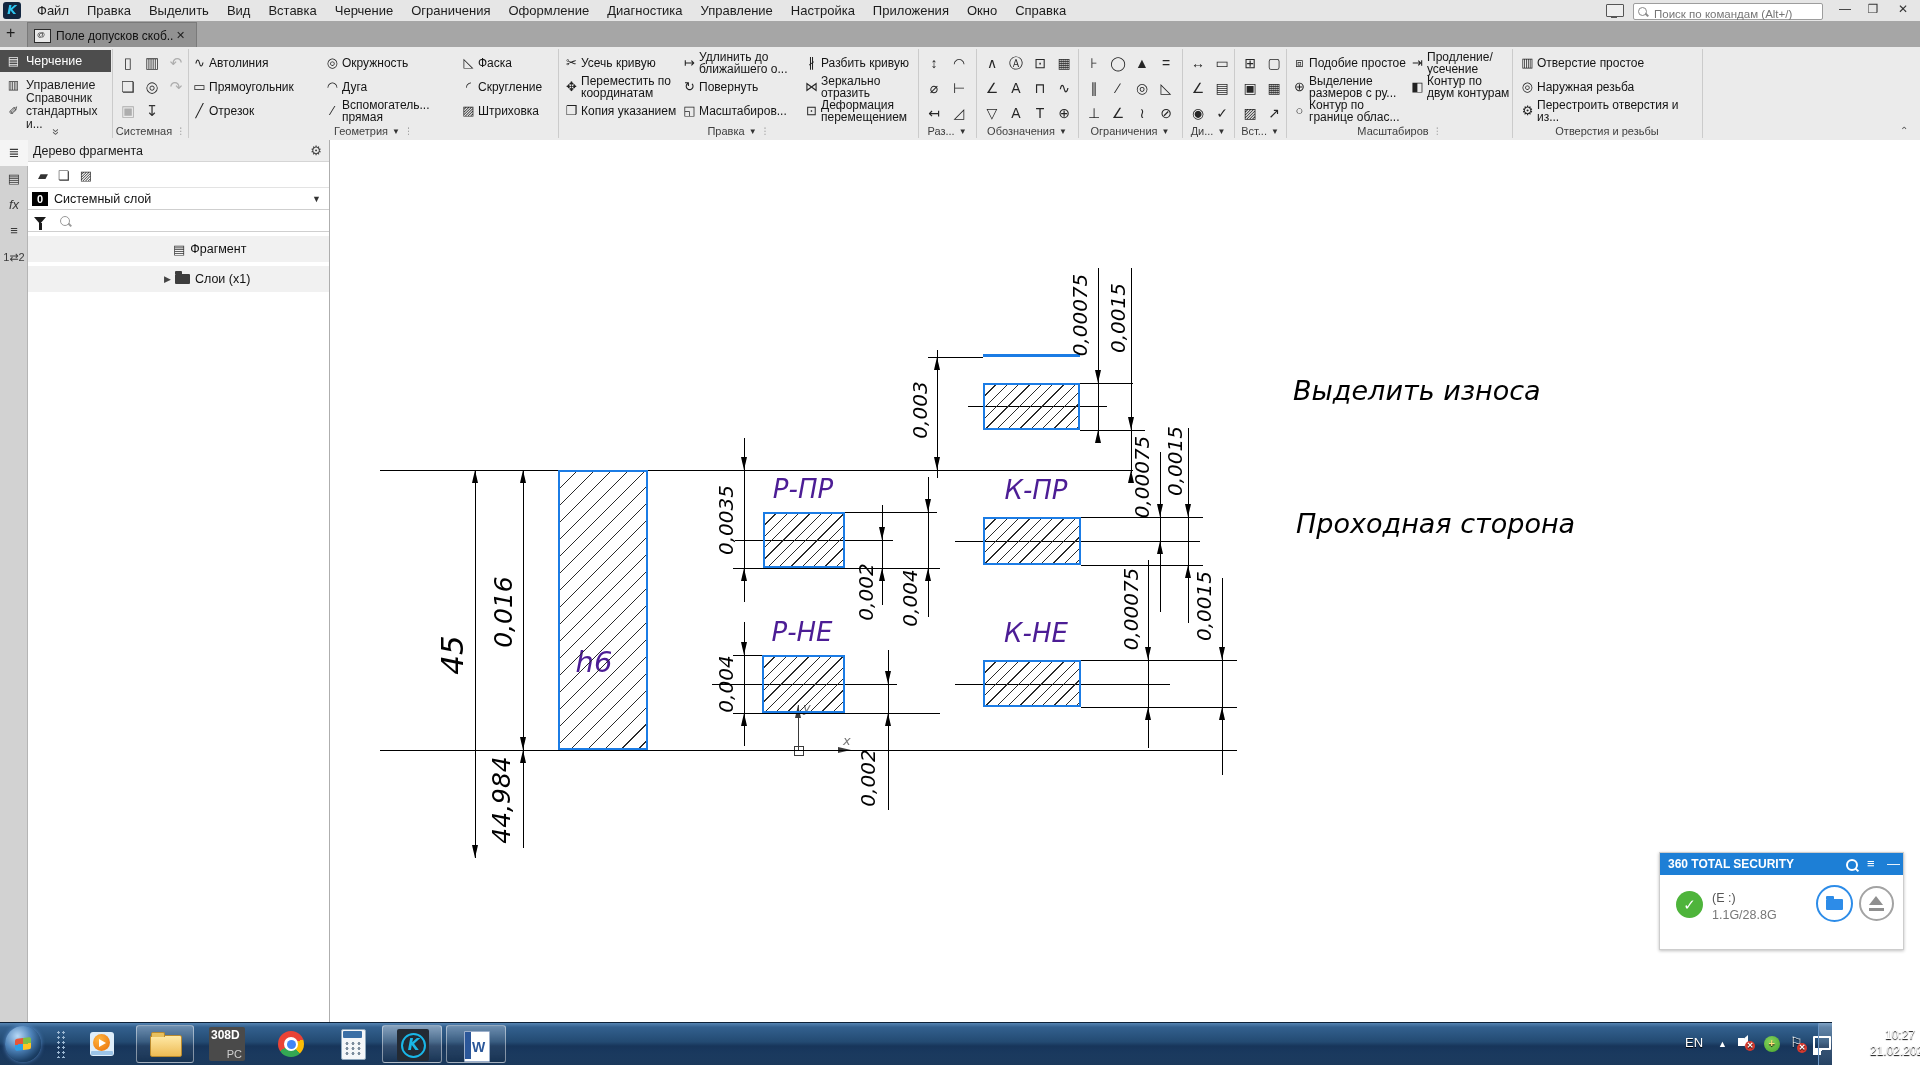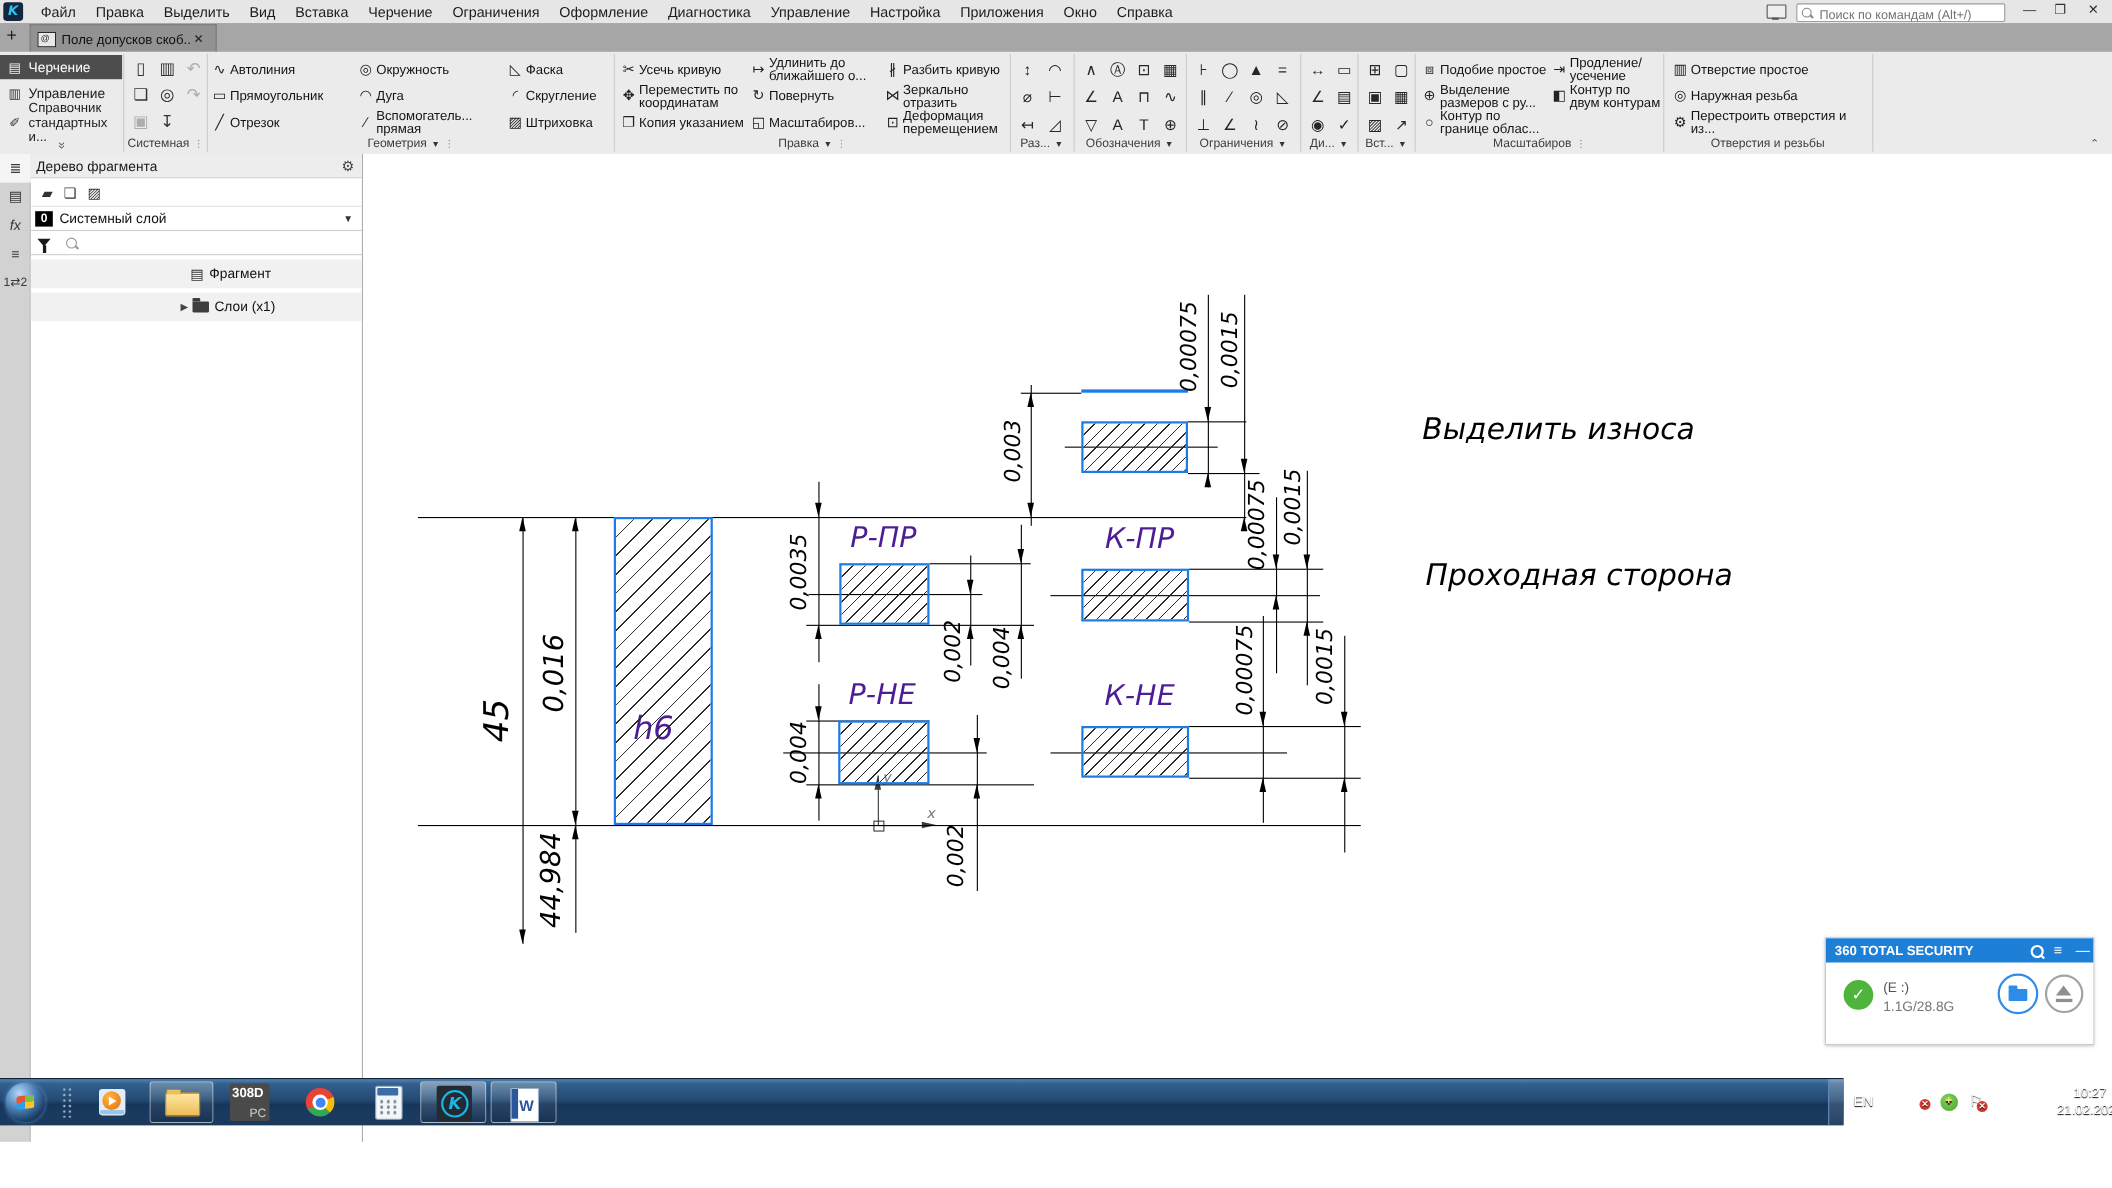--- a/index.html
+++ b/index.html
@@ -102,21 +102,21 @@
   #wcheck{position:absolute;left:16px;top:38px;width:27px;height:27px;border-radius:50%;background:#4eb43b;color:#fff;text-align:center;line-height:27px;font-size:15px;}
   #wdrive{position:absolute;left:52px;top:38px;font-size:12.5px;color:#555;}
   #wsize{position:absolute;left:52px;top:55px;font-size:12.5px;color:#777;}
   #wfold{position:absolute;left:156px;top:32px;width:37px;height:37px;border-radius:50%;border:2px solid #2d8ce8;box-sizing:border-box;}
   .bluefold{position:absolute;left:8px;top:12px;width:17px;height:11px;background:#2d8ce8;border-radius:1px;}
   .bluefold:before{content:"";position:absolute;left:0;top:-3px;width:8px;height:3px;background:#2d8ce8;border-radius:1px 1px 0 0;}
   #weject{position:absolute;left:199px;top:33px;width:35px;height:35px;border-radius:50%;border:2px solid #a3a3a3;box-sizing:border-box;}
   #weject .tri{position:absolute;left:8px;top:8px;width:0;height:0;border-left:7.5px solid transparent;border-right:7.5px solid transparent;border-bottom:9px solid #8f8f8f;}
   #weject .bar{position:absolute;left:8px;top:20px;width:15px;height:3px;background:#8f8f8f;}
   
-  #taskbar{position:absolute;left:0;top:980px;width:1676px;height:42px;
+  #taskbar{position:absolute;left:0;top:1022px;width:1832px;height:42px;
     background:linear-gradient(180deg,#5584b2 0%,#33608e 10%,#234a72 45%,#17355a 55%,#23497455 100%),linear-gradient(180deg,#2c5784,#16304e);border-top:1px solid #0e2238;}
   #orb{position:absolute;left:5px;top:3px;width:36px;height:36px;border-radius:50%;
     background:radial-gradient(circle at 35% 28%,#b7d9f7,#4d82b8 40%,#1c4067 72%,#0a1f38);box-shadow:0 0 4px rgba(120,180,255,.6);}
   #orb .flag{position:absolute;left:10px;top:12px;width:16px;height:12px;border-radius:2px;
     background:conic-gradient(from 0deg,#7fbf44 0 25%,#ffc423 25% 50%,#2e9fe6 50% 75%,#e6553a 75%);transform:skewY(-6deg);}
   #grip{position:absolute;left:56px;top:7px;width:10px;height:28px;
     background:radial-gradient(circle,#9db8d2 1px,transparent 1.4px);background-size:5px 5px;}
   .tbtn{position:absolute;top:2px;height:38px;border-radius:3px;}
   .tbtn.frame{border:1px solid rgba(255,255,255,.45);background:linear-gradient(180deg,rgba(255,255,255,.28),rgba(255,255,255,.08) 50%,rgba(0,0,0,.12));box-sizing:border-box;}
   #wmp{left:90px;top:9px;width:24px;height:24px;background:#dfeefa;border-radius:3px;}

